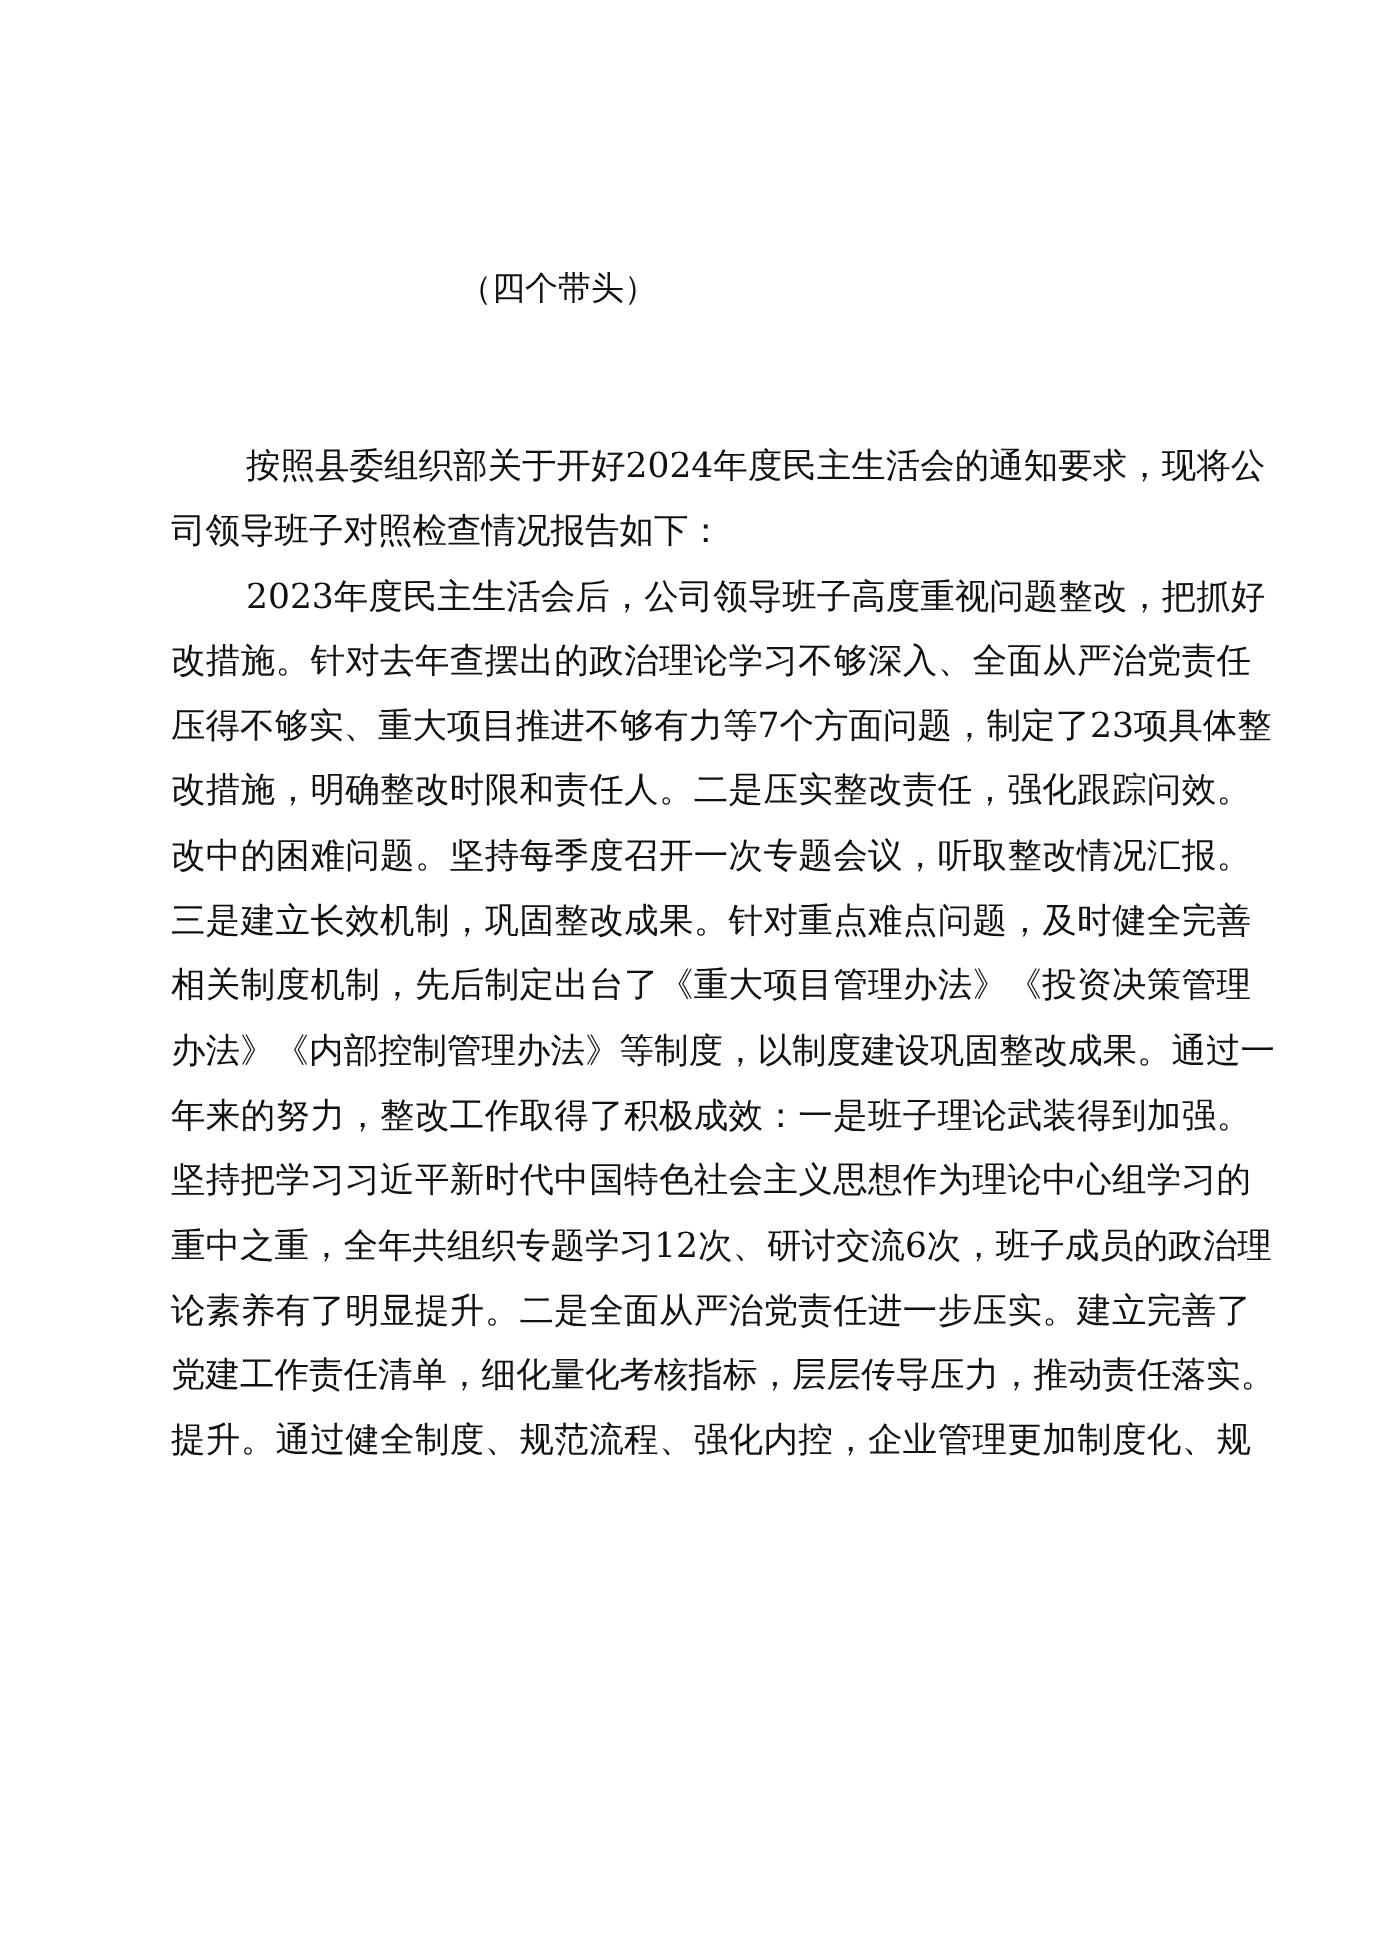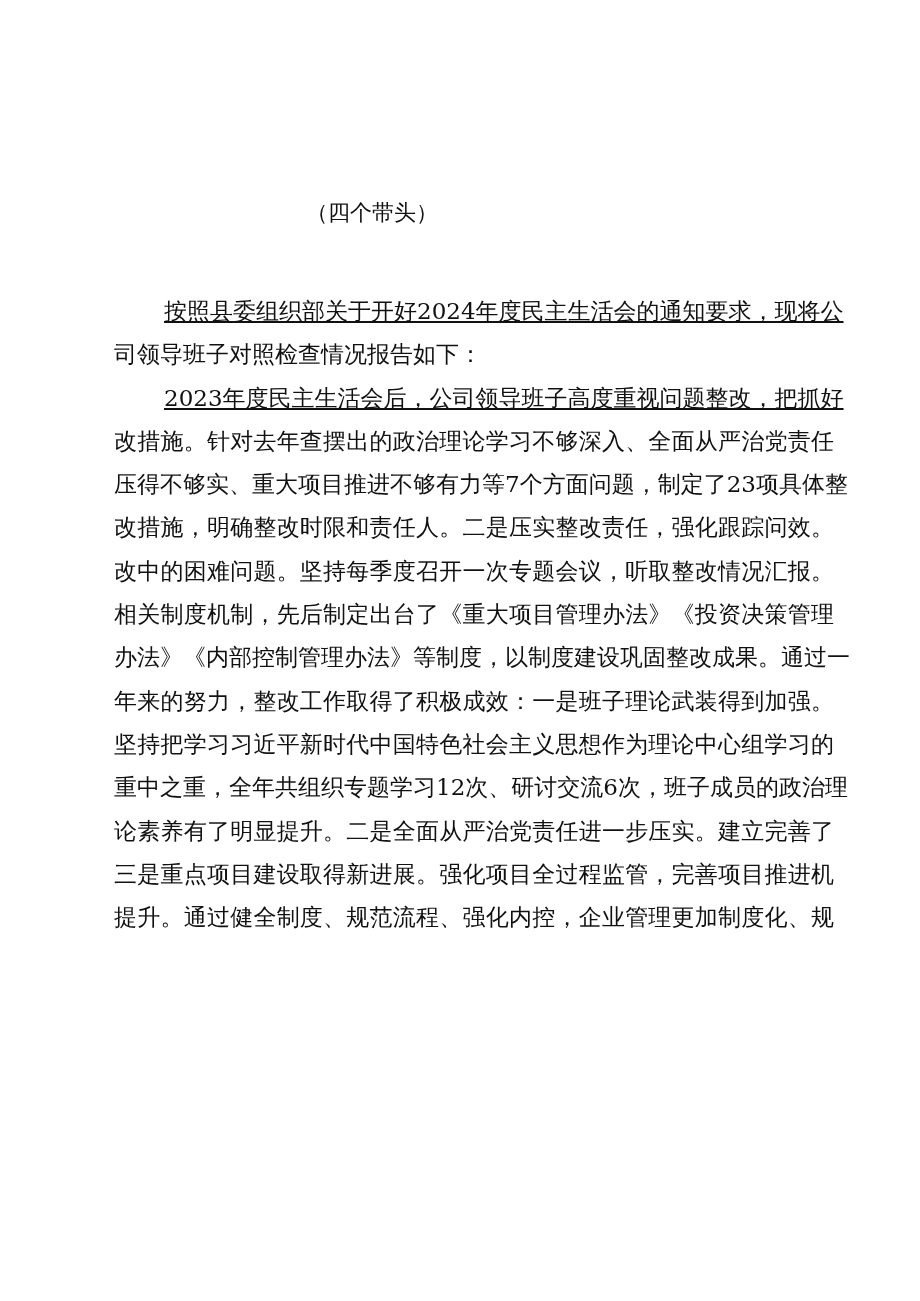--- a/index.html
+++ b/index.html
@@ -32,61 +32,60 @@
       white-space: nowrap;
       letter-spacing: -0.3px;
     }
     .subtitle {
       position: absolute;
       left: 306px;
       top: 176px;
       font-size: 22px;
       line-height: 34px;
       white-space: nowrap;
-      margin-top: 20px;
     }
     .body-text {
       position: absolute;
       left: 114px;
       top: 290px;
       width: 720px;
       font-size: 23px;
       line-height: 43.3px;
     }
     .line {
       display: block;
       white-space: nowrap;
       height: 43.3px;
       text-align: justify;
       text-align-last: justify;
     }
     .line.indent {
       padding-left: 50px;
-      text-decoration: underline;
     }
     .line.last {
       text-align-last: left;
     }
   </style>
 </head>
 <body>
 
 <div class="page">
   <div class="subtitle">（四个带头）</div>
 
   <div class="body-text">
     <span class="line indent">按照县委组织部关于开好2024年度民主生活会的通知要求，现将公</span>
     <span class="line last">司领导班子对照检查情况报告如下：</span>
     <span class="line indent">2023年度民主生活会后，公司领导班子高度重视问题整改，把抓好</span>
     <span class="line">改措施。针对去年查摆出的政治理论学习不够深入、全面从严治党责任</span>
     <span class="line">压得不够实、重大项目推进不够有力等7个方面问题，制定了23项具体整</span>
     <span class="line">改措施，明确整改时限和责任人。二是压实整改责任，强化跟踪问效。</span>
     <span class="line">改中的困难问题。坚持每季度召开一次专题会议，听取整改情况汇报。</span>
+    <span class="line">三是建立长效机制，巩固整改成果。针对重点难点问题，及时健全完善</span>
     <span class="line">相关制度机制，先后制定出台了《重大项目管理办法》《投资决策管理</span>
     <span class="line">办法》《内部控制管理办法》等制度，以制度建设巩固整改成果。通过一</span>
     <span class="line">年来的努力，整改工作取得了积极成效：一是班子理论武装得到加强。</span>
     <span class="line">坚持把学习习近平新时代中国特色社会主义思想作为理论中心组学习的</span>
     <span class="line">重中之重，全年共组织专题学习12次、研讨交流6次，班子成员的政治理</span>
     <span class="line">论素养有了明显提升。二是全面从严治党责任进一步压实。建立完善了</span>
-    <span class="line">三是重点项目建设取得新进展。强化项目全过程监管，完善项目推进机</span>
+    <span class="line">党建工作责任清单，细化量化考核指标，层层传导压力，推动责任落实。</span>
     <span class="line">提升。通过健全制度、规范流程、强化内控，企业管理更加制度化、规</span>
   </div>
 </div>
 
 </body></html>

